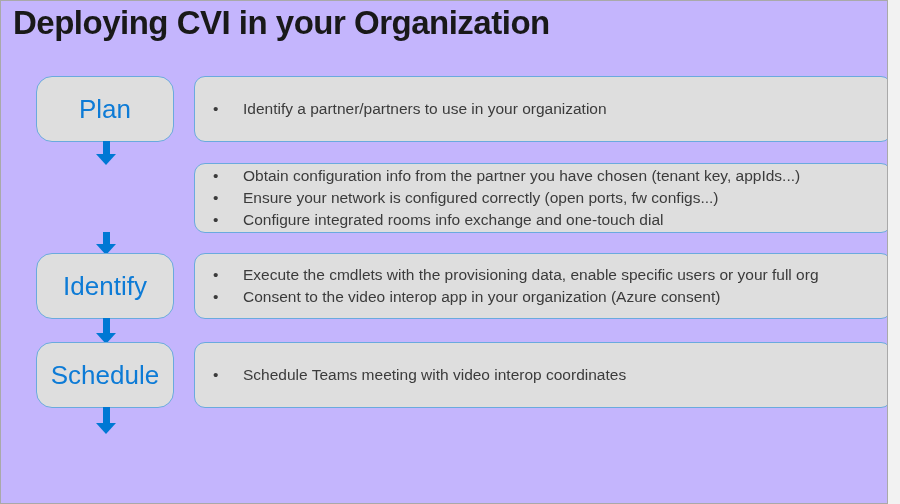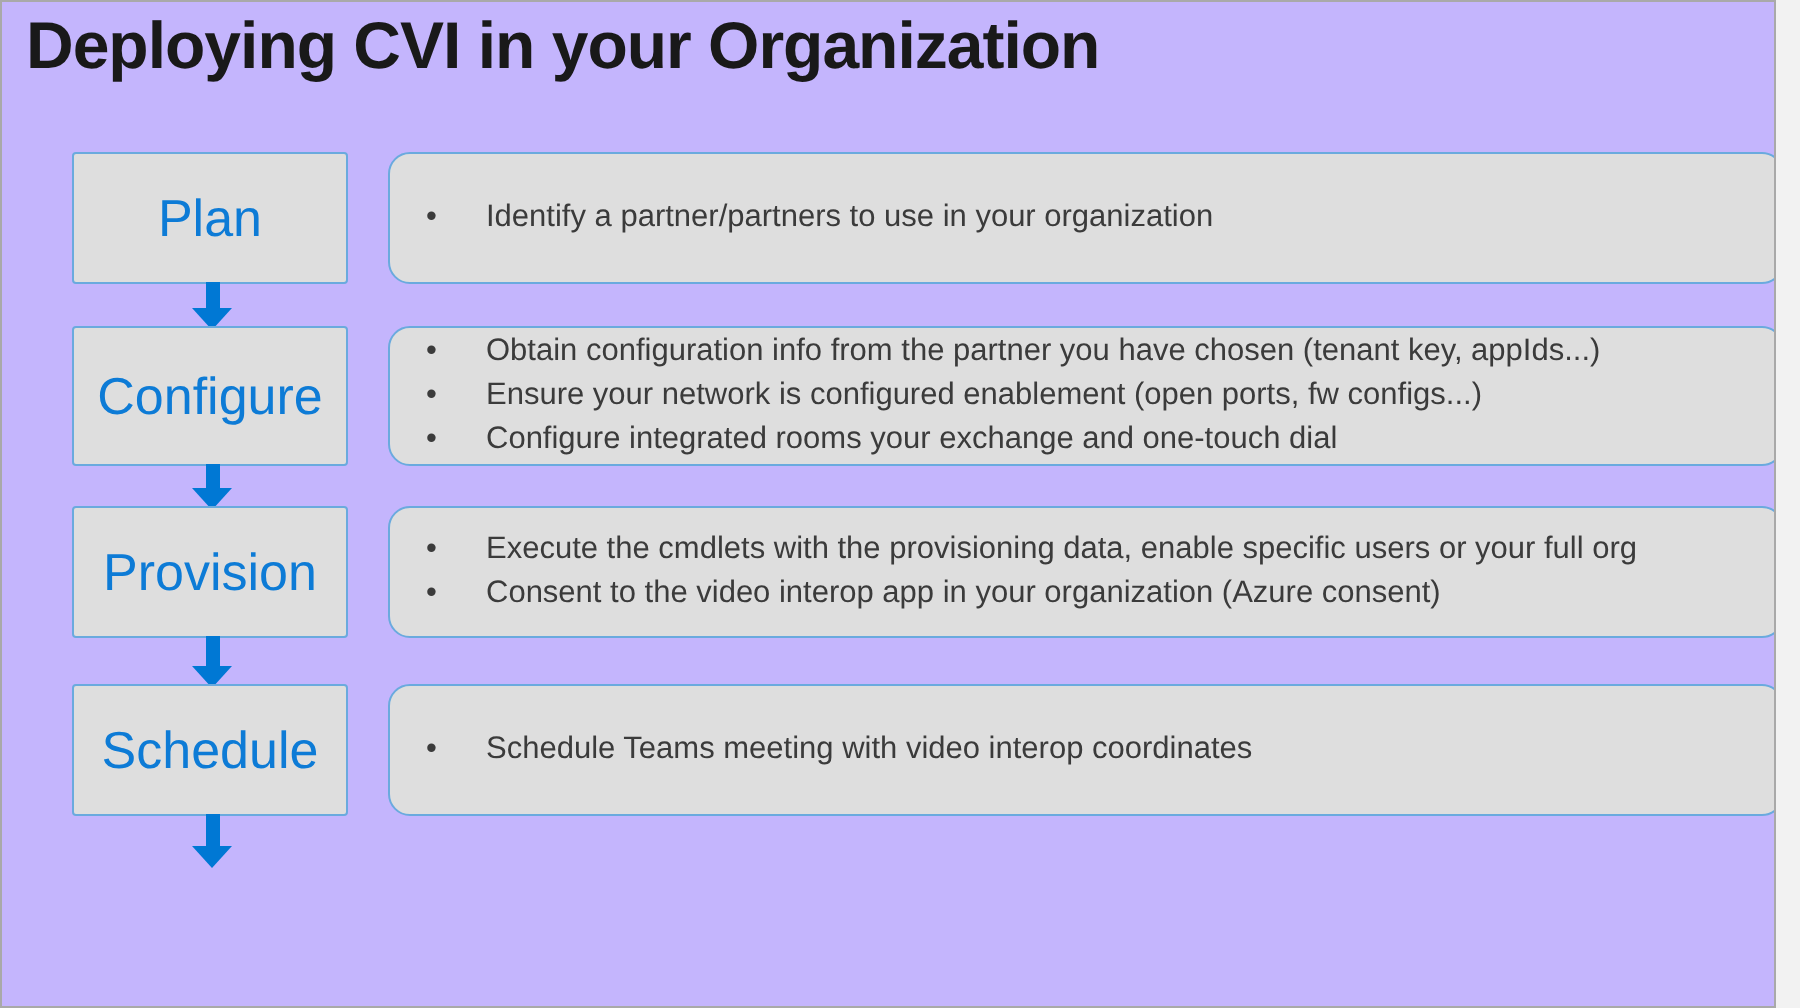--- a/index.html
+++ b/index.html
@@ -16,21 +16,21 @@
     position:absolute; left:12px; top:3px;
     font-size:33px; font-weight:600; color:#191919;
     letter-spacing:-0.5px;
     white-space:nowrap;
   }
   .row { position:absolute; left:0; width:900px; }
   .step-box {
     position:absolute; left:35px; width:138px; height:100%;
     background:#dedede;
     border:1.5px solid #6aaade;
-    border-radius:2px;
+    border-radius:16px;
     box-sizing:border-box;
     display:flex; align-items:center; justify-content:center;
     font-size:26px; color:#0d7bd6;
   }
   .details-box {
     position:absolute; left:193px; width:698px; height:100%;
     background:#dedede;
     border:1.5px solid #6aaade;
     border-radius:11px;
     box-sizing:border-box;
@@ -79,38 +79,35 @@
       <div class="bullet">Identify a partner/partners to use in your organization</div>
     </div>
   </div>
 
   <div class="arrow a1">
     <div class="stem"></div>
     <div class="head"></div>
   </div>
 
   <div class="row r2">
-    <div class="step-box">
-      <span>Configure</span>
-    </div>
     <div class="details-box">
       <div class="bullet">Obtain configuration info from the partner you have chosen (tenant key, appIds...)</div>
-      <div class="bullet">Ensure your network is configured enablement (open ports, fw configs...)</div>
-      <div class="bullet">Configure integrated rooms your exchange and one-touch dial</div>
+      <div class="bullet">Ensure your network is configured correctly (open ports, fw configs...)</div>
+      <div class="bullet">Configure integrated rooms info exchange and one-touch dial</div>
     </div>
   </div>
 
   <div class="arrow a2">
     <div class="stem"></div>
     <div class="head"></div>
   </div>
 
   <div class="row r3">
     <div class="step-box">
-      <span>Provision</span>
+      <span>Identify</span>
     </div>
     <div class="details-box">
       <div class="bullet">Execute the cmdlets with the provisioning data, enable specific users or your full org</div>
       <div class="bullet">Consent to the video interop app in your organization (Azure consent)</div>
     </div>
   </div>
 
   <div class="arrow a3">
     <div class="stem"></div>
     <div class="head"></div>

